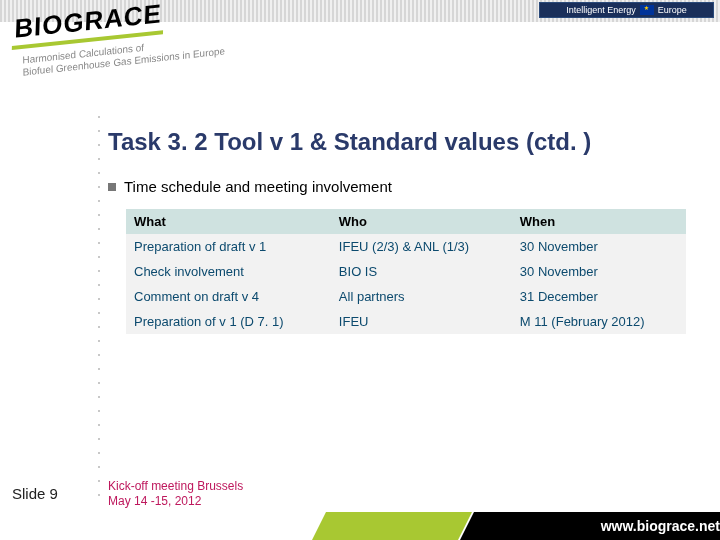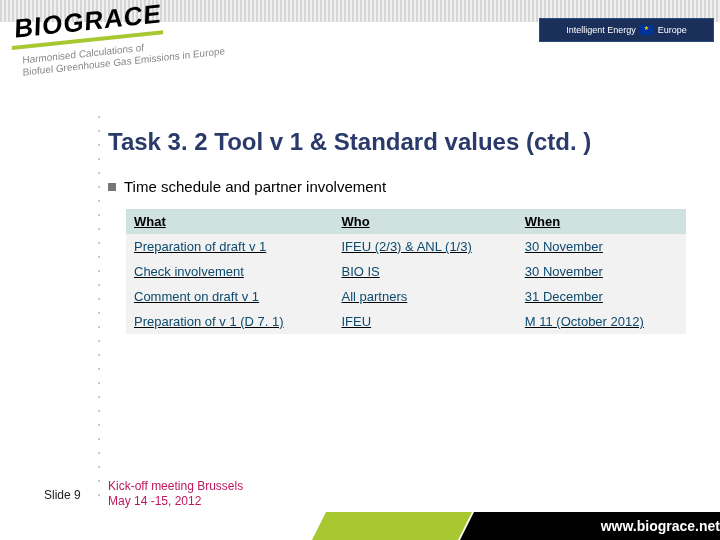--- a/index.html
+++ b/index.html
@@ -25,22 +25,22 @@
     border-bottom: 4px solid #a8c832;
     padding: 0 2px 1px 2px;
   }
   .logo-tag {
     font-size: 10px; color: #888;
     transform: rotate(-6deg) skewX(-5deg);
     margin-top: 2px; margin-left: 10px;
     line-height: 1.2;
   }
   .badge {
-    position: absolute; top: 18px; right: 6px;
-    width: 175px; height: 24px;
+    position: absolute; top: 2px; right: 6px;
+    width: 175px; height: 16px;
     background: #1a2f5a; color: #fff;
     font-size: 9px; display: flex; align-items: center;
     justify-content: center; gap: 4px;
     border: 1px solid #2a4a7a;
   }
   .badge .eu { background:#003399; width:14px; height:10px; display:inline-block; position:relative;}
   .badge .eu::after{content:"★";color:#ffcc00;font-size:6px;position:absolute;left:4px;top:-1px;}
   .content {
     position: absolute; top: 112px; left: 108px; right: 20px; margin-top: 16px;
   }
@@ -53,21 +53,20 @@
   }
   .sq {
     width: 8px; height: 8px; background: #777;
   }
   .bullet-text {
     font-size: 15px; color: #000;
   }
   table {
     border-collapse: collapse; width: 560px; font-size: 13px;
     margin-left: 18px;
-    text-decoration: underline;
   }
   th {
     background: #cfe2e0; text-align: left; font-weight: 700;
     padding: 5px 8px; color: #000;
   }
   td {
     background: #f2f2f2; padding: 5px 8px; color: #0c4a6e;
   }
   .dotcol {
     position: absolute; top: 110px; left: 96px; bottom: 40px;
@@ -85,21 +84,21 @@
     justify-content: flex-end; padding-right: 0;
     clip-path: polygon(14px 0, 100% 0, 100% 100%, 0 100%);
     font-size: 14px; font-weight: 600;
   }
   .footer-green {
     position: absolute; right: 248px; bottom: 0; width: 160px; height: 28px;
     background: #a8c832;
     clip-path: polygon(14px 0, 100% 0, calc(100% - 14px) 100%, 0 100%);
   }
   .slide-num {
-    position: absolute; left: 12px; bottom: 38px; font-size: 12px; color: #222; margin-left: 32px;
+    position: absolute; left: 12px; bottom: 38px; font-size: 15px; color: #222;
   }
   .kickoff {
     position: absolute; left: 108px; bottom: 30px; font-size: 12px; color: #be185d;
     line-height: 1.3;
   }
 </style>
 </head>
 <body>
 
 <div class="top-strip"></div>
@@ -117,48 +116,48 @@
   <span class="eu"></span>
   <span>Europe</span>
 </div>
 
 <div class="dotcol"></div>
 
 <div class="content">
   <div class="title">Task 3. 2 Tool v 1 &amp; Standard values (ctd. )</div>
   <div class="bullet-line">
     <span class="sq"></span>
-    <span class="bullet-text">Time schedule and partner involvement</span>
+    <span class="bullet-text">Time schedule and meeting involvement</span>
   </div>
   <table>
     <tbody>
         <tr>
       <th>What</th>
       <th>Who</th>
       <th>When</th>
     </tr>
     <tr>
       <td>Preparation of draft v 1</td>
       <td>IFEU (2/3) &amp; ANL (1/3)</td>
       <td>30 November</td>
     </tr>
     <tr>
       <td>Check involvement</td>
       <td>BIO IS</td>
       <td>30 November</td>
     </tr>
     <tr>
-      <td>Comment on draft v 1</td>
+      <td>Comment on draft v 4</td>
       <td>All partners</td>
       <td>31 December</td>
     </tr>
     <tr>
       <td>Preparation of v 1 (D 7. 1)</td>
       <td>IFEU</td>
-      <td>M 11 (October 2012)</td>
+      <td>M 11 (February 2012)</td>
     </tr>
   </tbody>
     </table>
 </div>
 
 <div class="slide-num">Slide 9</div>
 <div class="kickoff">
   <span>Kick-off meeting Brussels</span><br>
   <span>May 14 -15, 2012</span>
 </div>

